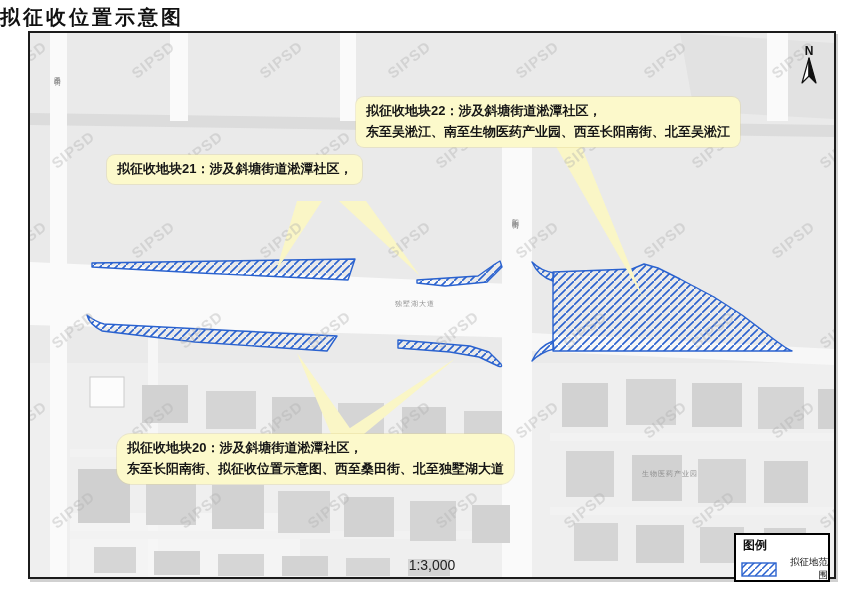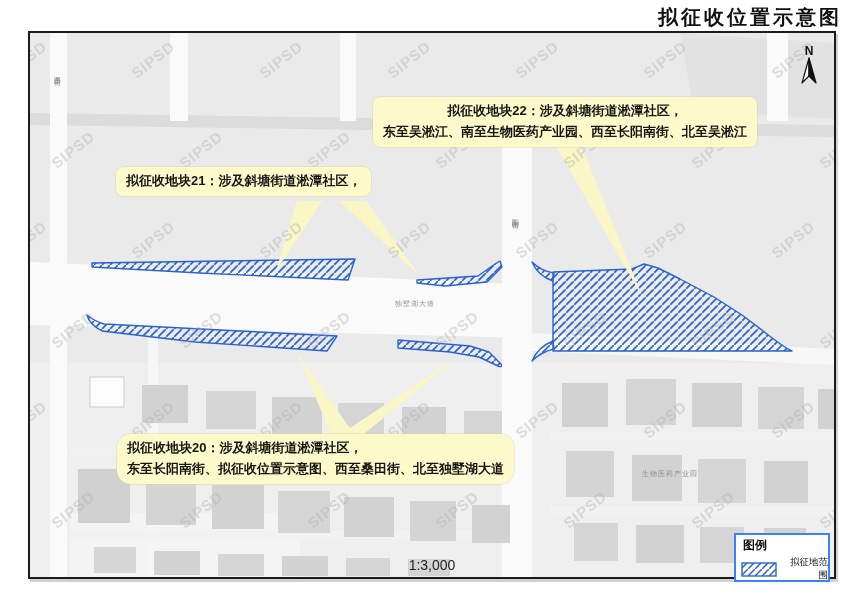--- a/index.html
+++ b/index.html
@@ -2,58 +2,58 @@
 <html><head>
 <meta charset="utf-8">
 <style>
   html,body{margin:0;padding:0;}
   body{
     width:842px;height:595px;position:relative;background:#ffffff;
     font-family:"Liberation Sans","DejaVu Sans",sans-serif;
     overflow:hidden;
   }
   .page-title{
-    position:absolute;top:4px;left:0;width:842px;text-align:right;
+    position:absolute;top:4px;left:0;width:842px;text-align:left;
     font-size:20px;font-weight:bold;letter-spacing:3px;color:#111;
   }
   .map-frame{
     position:absolute;left:28px;top:31px;width:804px;height:544px;
     border:2px solid #1c1c1c;background:#eaeaea;overflow:hidden;
     box-shadow:2px 3px 0 rgba(0,0,0,0.18);
   }
   .map-frame > svg{position:absolute;left:0;top:0;}
   .watermark{
     position:absolute;font-size:15px;font-weight:bold;color:#b0b0b0;
     opacity:0.38;transform:rotate(-38deg);letter-spacing:1px;pointer-events:none;
   }
   .callout{
     position:absolute;background:#fcf9cb;border-radius:8px;
     padding:4px 10px;font-size:13px;font-weight:bold;color:#151515;
     line-height:1.6;white-space:nowrap;box-shadow:0 0 0 1px rgba(220,210,140,0.35);
   }
   .callout div{white-space:nowrap;}
-  .co-22{left:343px;top:64px;text-align:center;}
-  .co-21{left:77px;top:134px;margin-left:9px;}
+  .co-22{left:326px;top:64px;}
+  .co-21{left:77px;top:122px;}
   .co-20{left:87px;top:401px;border-radius:14px;}
   .road-label{
     position:absolute;color:#8f8f8f;font-size:7px;letter-spacing:1px;pointer-events:none;
   }
   .rl-sangtian{left:22px;top:38px;writing-mode:vertical-rl;}
   .rl-changyang{left:480px;top:180px;writing-mode:vertical-rl;}
   .rl-dushu{left:365px;top:266px;}
   .rl-biobay{left:612px;top:436px;}
   .north{position:absolute;left:766px;top:12px;width:26px;text-align:center;color:#111;}
   .north .n-letter{font-size:12px;font-weight:bold;line-height:12px;}
   .scale-text{
     position:absolute;left:352px;top:524px;width:100px;text-align:center;
     font-size:14px;color:#222;
   }
   .legend-box{
     position:absolute;left:734px;top:533px;width:92px;height:45px;
-    background:#ffffff;border:2px solid #3b82f6;z-index:20;
+    background:#ffffff;border:2px solid #000000;z-index:20;
   }
   .legend-title{font-size:12px;font-weight:bold;color:#111;margin:2px 0 2px 7px;}
   .legend-row{display:flex;align-items:center;margin-left:5px;}
   .legend-row svg{flex:0 0 auto;}
   .legend-label{font-size:9.5px;color:#111;margin-left:4px;text-align:right;}
   .date-text{
     position:absolute;left:716px;top:578px;width:112px;text-align:left;
     font-family:"Liberation Serif","DejaVu Serif",serif;
     font-size:13px;color:#111;letter-spacing:1px;margin-top:48px;
   }

